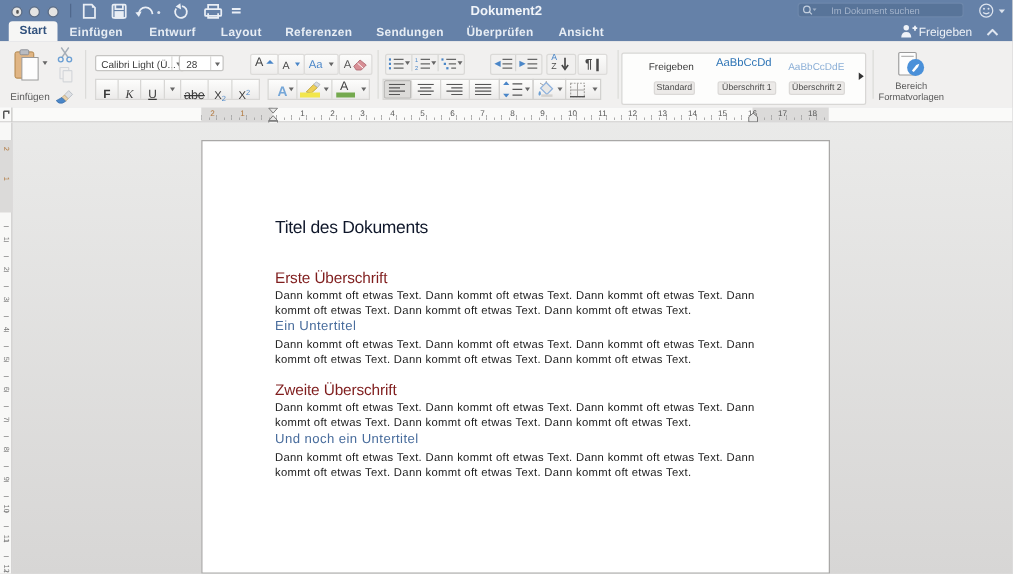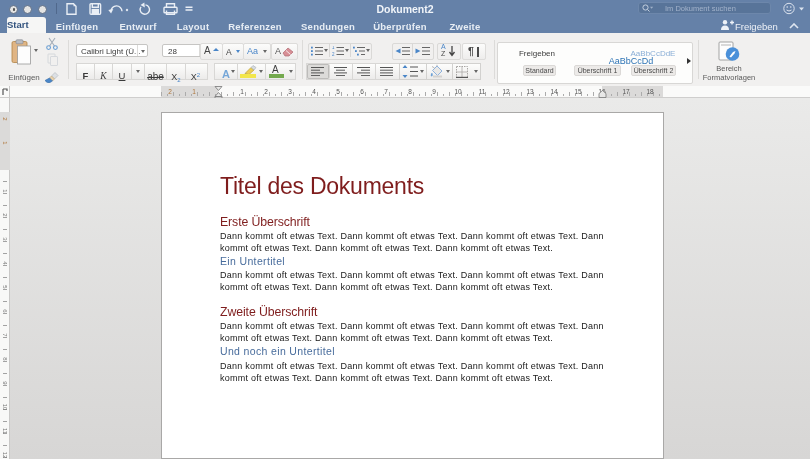--- a/index.html
+++ b/index.html
@@ -6,21 +6,21 @@
 body{font-family:"Liberation Sans",sans-serif;position:relative;background:#ddd;}
 .abs{position:absolute;}
 
 #bluebar{left:0;top:0;width:810px;height:33px;background:#6581a8;}
 .tl{border-radius:50%;width:9px;height:9px;background:#e4e4e3;border:1px solid #5a6b84;}
 .tbsep{width:1px;background:#50688c;}
 #wintitle{left:350px;top:3px;width:110px;text-align:center;font-size:10.5px;font-weight:bold;color:#f0f4f9;}
 #searchtxt{left:665px;top:4.2px;font-size:7.5px;color:#a3b3cb;}
 
 .tab{top:21px;font-size:9.5px;font-weight:bold;color:#e7edf4;transform:translateX(-50%);letter-spacing:0.25px;}
-#starttab{left:7px;top:17px;width:39px;height:16px;background:#f6f6f5;border-radius:3px 3px 0 0;font-size:9.5px;font-weight:bold;color:#33537e;line-height:16px;}
+#starttab{left:7px;top:17px;width:39px;height:16px;background:#f6f6f5;border-radius:3px 3px 0 0;text-align:center;font-size:9.5px;font-weight:bold;color:#33537e;line-height:16px;}
 #freigeben{font-size:9.5px;color:#edf1f7;}
 
 #ribbon{left:0;top:33px;width:810px;height:53px;background:#f1f0ef;}
 .vsep{width:1px;background:#dcdbd9;top:40px;height:39px;}
 .combo{background:#fff;border:1px solid #c6c5c3;border-radius:2px;height:13px;top:44px;font-size:8px;color:#3a3a3a;}
 .btn{border:1px solid #dddcda;background:linear-gradient(#fcfcfb,#eeedec);border-radius:2px;height:15px;top:43px;box-sizing:content-box;}
 .btn2{border:1px solid #d8d7d5;background:linear-gradient(#fdfdfc,#ecebea);height:15px;top:63px;box-sizing:content-box;}
 .cell{float:left;height:15px;border-right:1px solid #d8d7d5;text-align:center;position:relative;}
 .grouplabel{font-size:8px;color:#5a5a5a;text-align:center;}
 .dn{width:0;height:0;border-left:2.5px solid transparent;border-right:2.5px solid transparent;border-top:3px solid #666;}
@@ -31,21 +31,21 @@
 .rshade{top:0px;height:11px;background:#dbdad9;}
 .rnum{top:88px;font-size:6.5px;color:#555;transform:translateX(-50%);line-height:8px;}
 .rnumo{color:#b0763a;}
 
 #workspace{left:0;top:98px;width:810px;height:361px;background:linear-gradient(#eaeae9,#d7d6d5);}
 #vruler{left:0;top:0;width:10px;height:361px;background:#f8f8f7;border-right:1px solid #c9c8c7;}
 #page{left:161px;top:14px;width:503px;height:347px;background:#fff;border:1px solid #a9a8a7;}
 .vnum{left:0px;width:9px;text-align:center;font-size:6px;color:#777;transform:rotate(90deg);}
 
 .doct{left:220px;color:#262626;}
-#dtitle{top:172.9px;font-size:23px;color:#7f1d1d;letter-spacing:-0.25px;}
+#dtitle{top:172.9px;font-size:14px;color:#0f172a;letter-spacing:-0.25px;}
 .h1{font-size:12.3px;color:#7f1d1d;letter-spacing:-0.1px;}
 .h2{font-size:10.5px;color:#486c9c;letter-spacing:0.35px;}
 .body{font-size:9px;line-height:12.1px;color:#202020;letter-spacing:0.26px;}
 </style></head>
 <body>
 <div class="abs" id="bluebar"></div>
 
 <div class="abs tl" style="left:9px;top:4.5px;"></div>
 <div class="abs tl" style="left:22.5px;top:4.5px;"></div>
 <div class="abs tl" style="left:37.5px;top:4.5px;"></div>
@@ -87,21 +87,21 @@
  <path d="M17 5.5 l5 0 -2.5 3 z" fill="#dce3ee"></path>
 </svg>
 
 <div class="abs" id="starttab">Start</div>
 <div class="abs tab" style="left:77px;">Einfügen</div>
 <div class="abs tab" style="left:138px;">Entwurf</div>
 <div class="abs tab" style="left:193px;">Layout</div>
 <div class="abs tab" style="left:255px;">Referenzen</div>
 <div class="abs tab" style="left:328px;">Sendungen</div>
 <div class="abs tab" style="left:400px;">Überprüfen</div>
-<div class="abs tab" style="left:465px;">Zweite</div>
+<div class="abs tab" style="left:465px;">Ansicht</div>
 
 <svg class="abs" style="left:720px;top:19px" width="14" height="12" viewBox="0 0 14 12">
  <circle cx="5" cy="3.2" r="2.2" fill="#eef2f8"></circle>
  <path d="M1 11 Q1 6.5 5 6.5 Q9 6.5 9 11 Z" fill="#eef2f8"></path>
  <path d="M10 3.5 l4 0 M12 1.5 l0 4" stroke="#eef2f8" stroke-width="1.4"></path>
 </svg>
 <div class="abs" id="freigeben" style="left:735px;top:20.5px;">Freigeben</div>
 <svg class="abs" style="left:789px;top:23px" width="10" height="6" viewBox="0 0 10 6">
  <path d="M1 5 L5 1 L9 5" fill="none" stroke="#dfe6f0" stroke-width="1.6"></path>
 </svg>
@@ -135,21 +135,21 @@
   <path d="M1 10.5 L5.5 8 L8.5 11 L6 12.5 Q3 13.5 1 10.5 Z" fill="#4a86c8" stroke="#3a6ea8" stroke-width="0.6"></path>
  </g>
 </svg>
 <div class="abs vsep" style="left:68px;"></div>
 
 <div class="abs combo" style="left:76px;width:72px;">
   <span style="position:absolute;left:4px;top:2px;white-space:nowrap;">Calibri Light (Ü...</span>
   <div style="position:absolute;right:9px;top:0;width:1px;height:11px;background:#dcdbd9;"></div>
   <div class="dn" style="position:absolute;right:2px;top:4.5px;"></div>
 </div>
-<div class="abs combo" style="left:162px;width:48px;">
+<div class="abs combo" style="left:143px;width:36px;">
   <span style="position:absolute;left:5px;top:2px;">28</span>
   <div style="position:absolute;right:9px;top:0;width:1px;height:11px;background:#dcdbd9;"></div>
   <div class="dn" style="position:absolute;right:2px;top:4.5px;"></div>
 </div>
 <div class="abs btn" style="left:200px;width:21px;">
       <span style="position:absolute;left:3px;top:1px;font-size:10px;color:#444;">A</span>
       <div style="position:absolute;right:3px;top:4px;width:0;height:0;border-left:3px solid transparent;border-right:3px solid transparent;border-bottom:3.5px solid #4a86c8;"></div>
     </div>
 <div class="abs btn" style="left:222px;width:20px;">
       <span style="position:absolute;left:3px;top:2.5px;font-size:8.5px;color:#444;">A</span>
@@ -320,21 +320,21 @@
         <path d="M0.5 6 h11 M6 0.5 v11" stroke="#a9a7a4" stroke-width="0.8"></path>
         <path d="M0 11.5 h12" stroke="#555" stroke-width="1.4"></path>
       </svg>
  <div class="dn" style="position:absolute;right:2px;top:6px;"></div>
 </div>
 <div class="abs vsep" style="left:494px;"></div>
 
 <div class="abs" style="left:497px;top:42px;width:196px;height:42px;background:#fdfdfc;border:1px solid #d8d7d5;border-radius:2px;"></div>
 <div class="abs stylecard" style="left:512px;top:49px;width:50px;color:#3a3a3a;">Freigeben</div>
 <div class="abs stylechip" style="left:523px;top:65px;width:33px;text-align:center;">Standard</div>
-<div class="abs stylecard" style="left:567px;top:56px;width:56px;color:#2e74b5;font-size:9px;margin-left:36px;">AaBbCcDd</div>
+<div class="abs stylecard" style="left:567px;top:45px;width:56px;color:#2e74b5;font-size:9px;">AaBbCcDd</div>
 <div class="abs stylechip" style="left:574px;top:65px;width:47px;text-align:center;">Überschrift 1</div>
 <div class="abs stylecard" style="left:625px;top:49px;width:56px;color:#8aaed6;">AaBbCcDdE</div>
 <div class="abs stylechip" style="left:631px;top:65px;width:45px;text-align:center;">Überschrift 2</div>
 <div class="abs" style="left:687px;top:58px;width:0;height:0;border-top:3.5px solid transparent;border-bottom:3.5px solid transparent;border-left:4.5px solid #333;"></div>
 <div class="abs vsep" style="left:698px;"></div>
 
 <svg class="abs" style="left:718px;top:41px" width="24" height="23" viewBox="0 0 24 23">
  <rect x="1" y="1" width="14" height="18" rx="1" fill="#fdfdfd" stroke="#9a9a9a" stroke-width="0.9"></rect>
  <path d="M3 4 h10" stroke="#b5b5b5" stroke-width="1"></path>
  <circle cx="14.5" cy="13" r="6.8" fill="#4a90d9"></circle>

